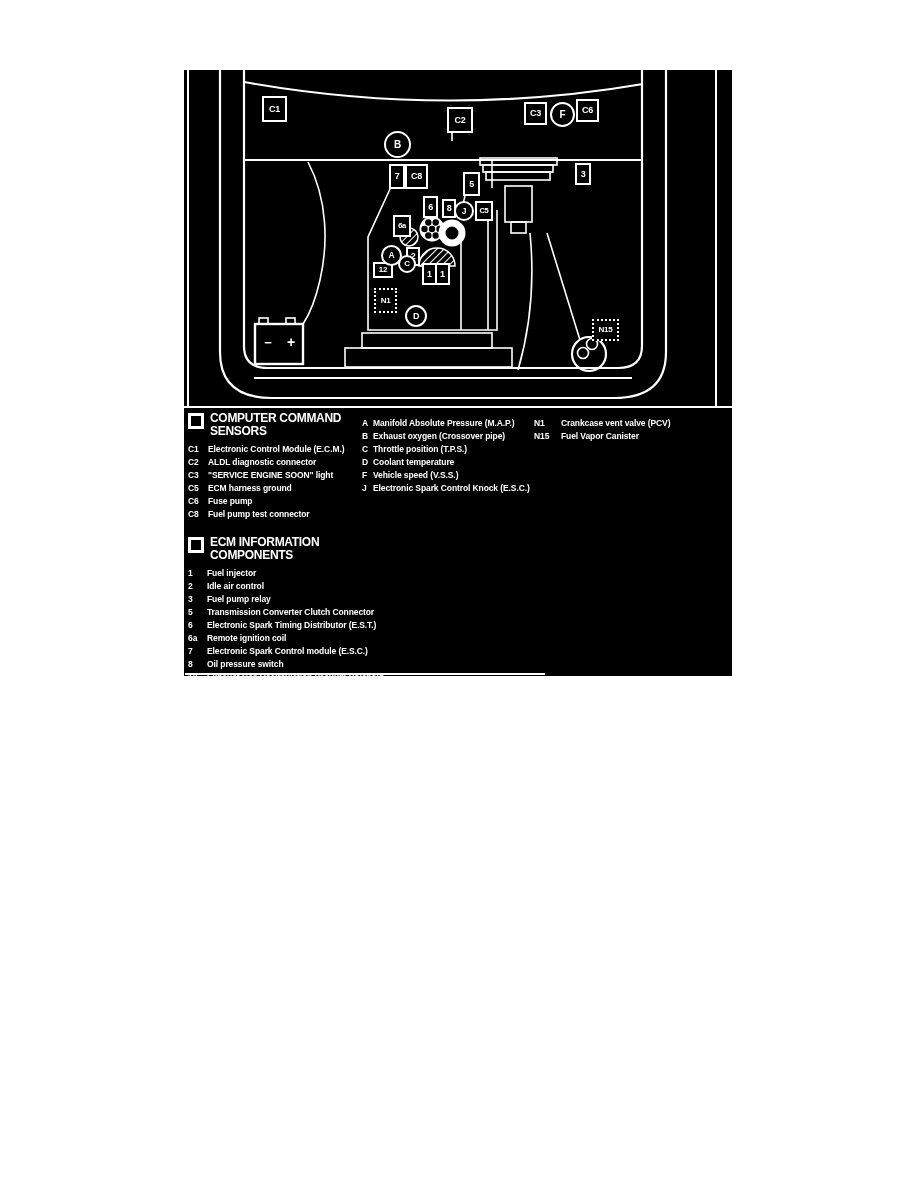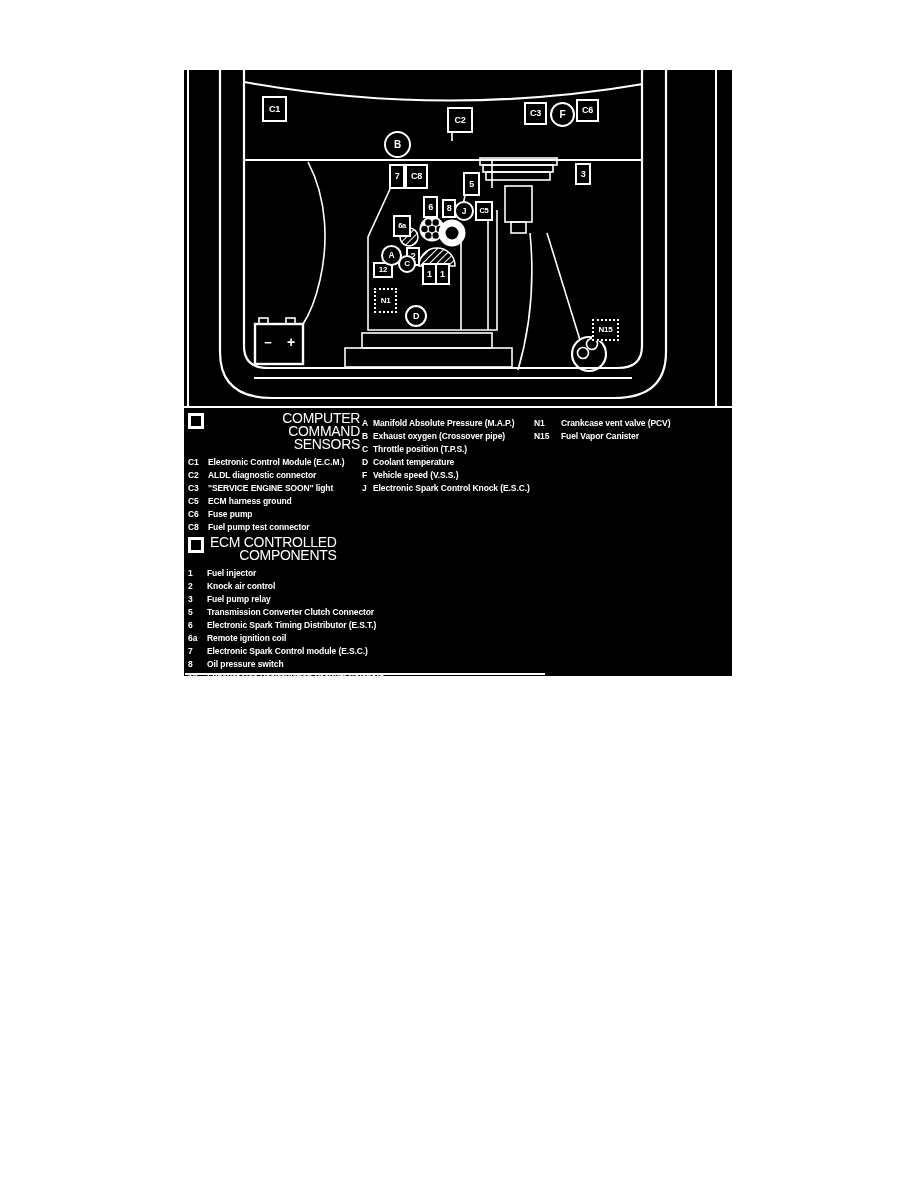--- a/index.html
+++ b/index.html
@@ -30,21 +30,21 @@
     font-weight:bold;font-size:9px;
   }
   .dbl .cell+.cell{margin-left:-2px;}
   
   .lg-sec{position:absolute;color:#fff;z-index:6;}
   .lg-head{display:flex;gap:6px;align-items:flex-start;}
   .lg-icon{flex:0 0 auto;box-sizing:border-box;display:inline-block;margin-top:1px;}
   .sq-icon{width:16px;height:16px;border:3px solid #fff;}
   .ci-icon{width:17px;height:17px;border:3px solid #fff;border-radius:50%;}
   .dt-icon{width:15px;height:15px;border:2px dotted #fff;}
-  .lg-title{font-weight:normal;font-size:14px;line-height:13px;letter-spacing:-0.3px;text-align:right;}
+  .lg-title{font-weight:bold;font-size:12px;line-height:13px;letter-spacing:-0.3px;}
   .lg-items{margin-top:5px;}
   .lg-row{display:flex;line-height:13px;font-size:8.5px;font-weight:bold;letter-spacing:-0.1px;}
   .lg-code{flex:0 0 auto;}
   .w20{width:20px;} .w11{width:11px;} .w27{width:27px;} .w19{width:19px;}
   .endline{position:absolute;left:1px;top:603px;width:360px;height:2px;background:#fff;z-index:6;}
 </style>
 </head>
 <body>
 
 <div class="panel">
@@ -229,32 +229,32 @@
           <span class="lg-code w27">N15</span>
           <span>Fuel Vapor Canister</span>
         </div>
     </div>
   </div>
 
   <div class="lg-sec" style="left:4px;top:466px;width:340px;">
     <div class="lg-head">
       <span class="lg-icon sq-icon"></span>
       <span class="lg-title">
-        <span>ECM CONTROLLED</span><br>
+        <span>ECM INFORMATION</span><br>
         <span>COMPONENTS</span>
       </span>
     </div>
     <div class="lg-items">
       <div class="lg-row">
           <span class="lg-code w19">1</span>
           <span>Fuel injector</span>
         </div>
       <div class="lg-row">
           <span class="lg-code w19">2</span>
-          <span>Knock air control</span>
+          <span>Idle air control</span>
         </div>
       <div class="lg-row">
           <span class="lg-code w19">3</span>
           <span>Fuel pump relay</span>
         </div>
       <div class="lg-row">
           <span class="lg-code w19">5</span>
           <span>Transmission Converter Clutch Connector</span>
         </div>
       <div class="lg-row">

